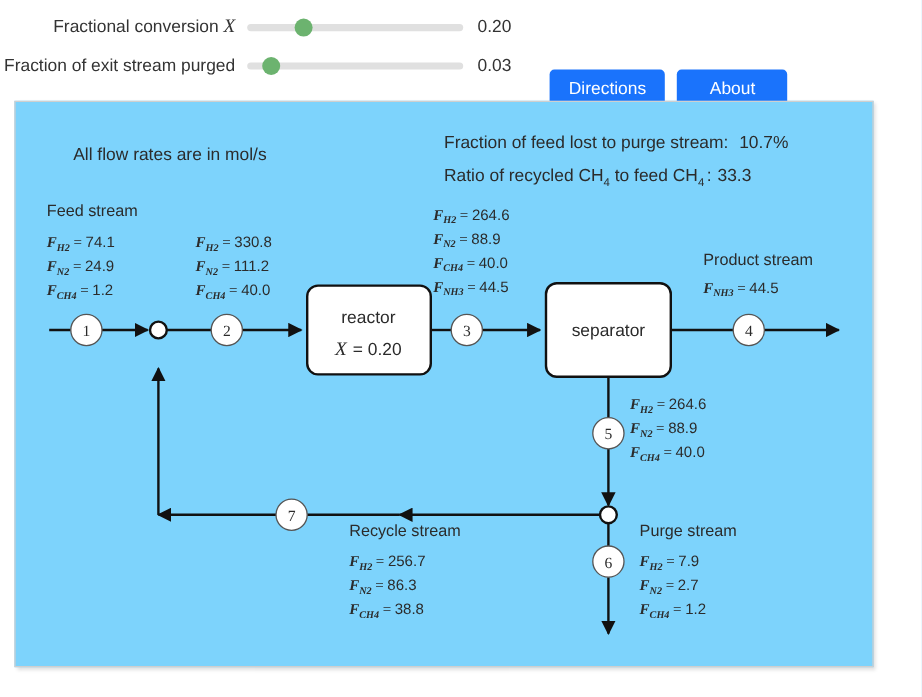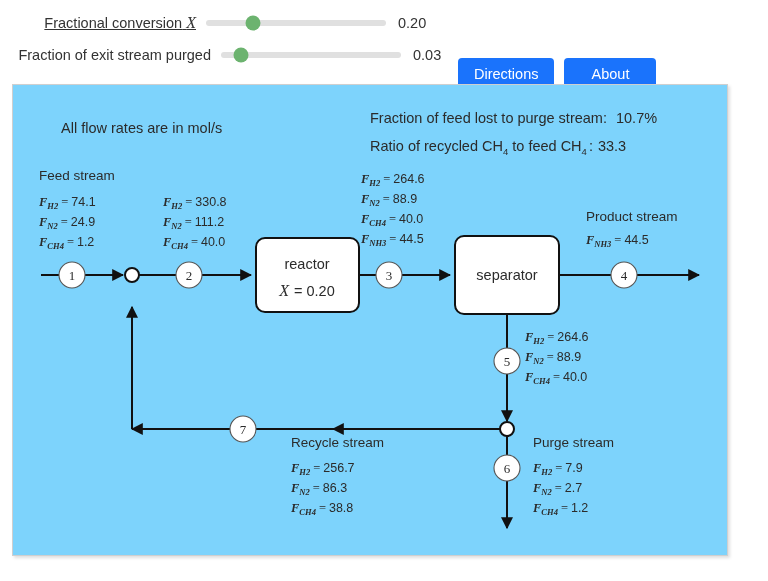--- a/index.html
+++ b/index.html
@@ -124,32 +124,32 @@
   .node-circ { stroke: #111; stroke-width: 2; fill: #ffffff; }
 </style>
 </head>
 <body>
 
 <div id="app">
 
   <div class="controls">
 
     <div class="slider-row row1">
-      <div class="slider-label" style="width:196px;text-decoration:underline;">
+      <div class="slider-label" style="width:196px;">
         <span>Fractional conversion</span>
         <span class="ital">X</span>
       </div>
       <div class="slider-track" style="width:180px;">
         <div class="slider-thumb" style="left:26%;"></div>
       </div>
       <div class="slider-value">0.20</div>
     </div>
 
     <div class="slider-row row2">
-      <div class="slider-label" style="width:196px;margin-left:15px;">
+      <div class="slider-label" style="width:196px;">
         <span>Fraction of exit stream purged</span>
       </div>
       <div class="slider-track" style="width:180px;">
         <div class="slider-thumb" style="left:11%;"></div>
       </div>
       <div class="slider-value">0.03</div>
     </div>
 
     <div class="buttons">
       <button class="btn">Directions</button>

